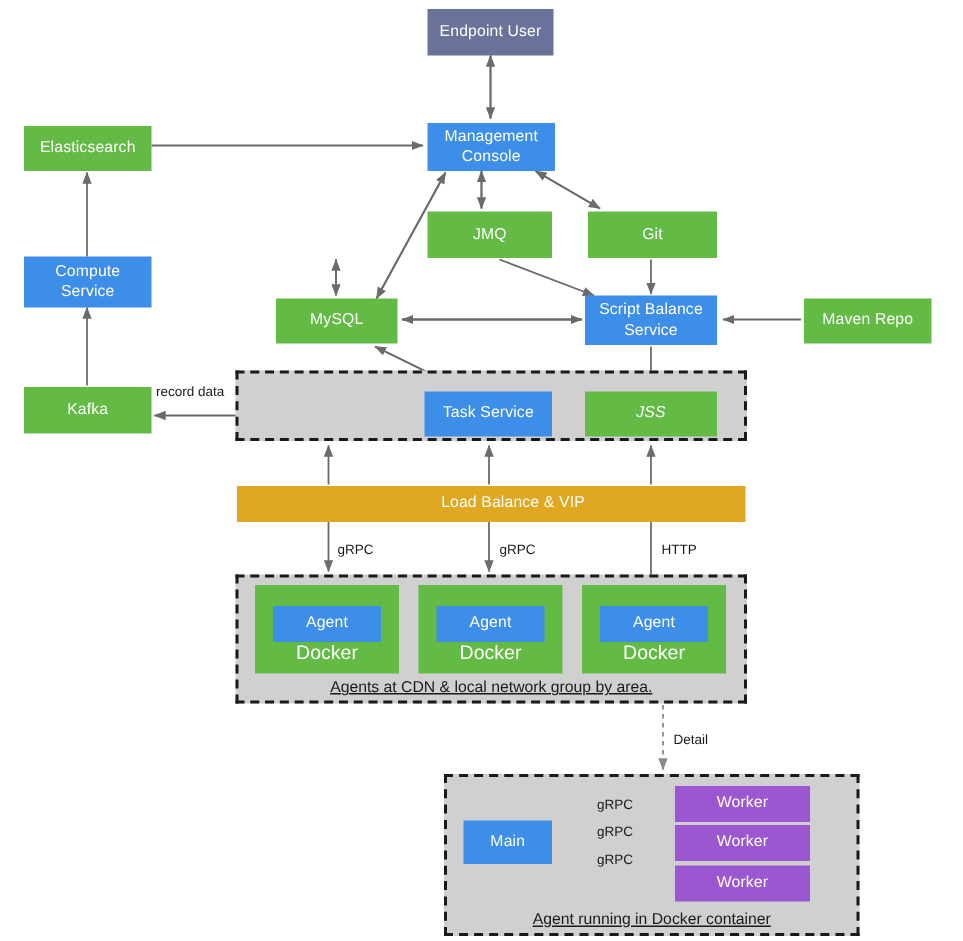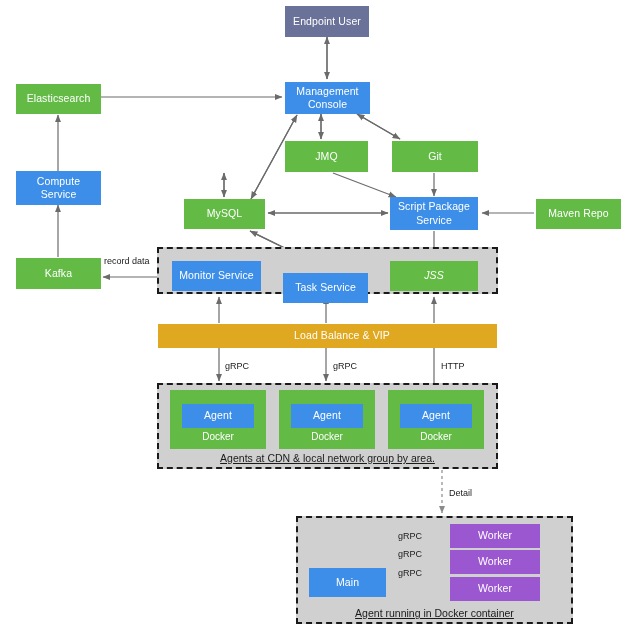--- a/index.html
+++ b/index.html
@@ -69,21 +69,21 @@
     z-index: 2;
     box-sizing: border-box;
   }
   .docker-label {
     position: absolute;
     left: 0;
     right: 0;
     bottom: 7px;
     text-align: center;
     color: #ffffff;
-    font-size: 10px;
+    font-size: 13px;
   }
 </style>
 </head>
 <body>
 
 <div id="canvas">
 
   <div class="group-box" style="left:157px; top:247px; width:341px; height:47px;"></div>
 
   <div class="group-box" style="left:157px; top:383px; width:341px; height:86px;"></div>
@@ -202,36 +202,33 @@
 
   <div class="node" style="left:392px; top:141px; width:86px; height:31px; background:#63bb46;">
       <span>Git</span>
     </div>
 
   <div class="node" style="left:184px; top:199px; width:81px; height:30px; background:#63bb46;">
       <span>MySQL</span>
     </div>
 
   <div class="node" style="left:390px; top:197px; width:88px; height:33px; background:#3d8ee8;">
-      <span>Script Package Service</span>
+      <span>Script Balance Service</span>
     </div>
 
   <div class="node" style="left:536px; top:199px; width:85px; height:30px; background:#63bb46;">
       <span>Maven Repo</span>
     </div>
 
   <div class="node" style="left:16px; top:258px; width:85px; height:31px; background:#63bb46;">
       <span>Kafka</span>
     </div>
 
-  <div class="node" style="left:172px; top:261px; width:89px; height:30px; background:#3d8ee8;">
-      <span>Monitor Service</span>
-    </div>
-
-  <div class="node" style="left:283px; top:261px; width:85px; height:30px; background:#3d8ee8;margin-top:12px;">
+
+  <div class="node" style="left:283px; top:261px; width:85px; height:30px; background:#3d8ee8;">
       <span>Task Service</span>
     </div>
 
   <div class="node" style="left:390px; top:261px; width:88px; height:30px; background:#63bb46;font-style:italic;">
       <span>JSS</span>
     </div>
 
   <div class="node" style="left:158px; top:324px; width:339px; height:24px; background:#dfa820;padding-left:32px;">
       <span>Load Balance &amp; VIP</span>
     </div>
@@ -241,21 +238,21 @@
     </div>
 
   <div class="node" style="left:291px; top:404px; width:72px; height:24px; background:#3d8ee8;">
       <span>Agent</span>
     </div>
 
   <div class="node" style="left:400px; top:404px; width:72px; height:24px; background:#3d8ee8;">
       <span>Agent</span>
     </div>
 
-  <div class="node" style="left:309px; top:547px; width:77px; height:29px; background:#3d8ee8;margin-top:21px;">
+  <div class="node" style="left:309px; top:547px; width:59px; height:29px; background:#3d8ee8;">
       <span>Main</span>
     </div>
 
   <div class="node" style="left:450px; top:524px; width:90px; height:24px; background:#9a57cf;">
       <span>Worker</span>
     </div>
 
   <div class="node" style="left:450px; top:550px; width:90px; height:24px; background:#9a57cf;">
       <span>Worker</span>
     </div>

